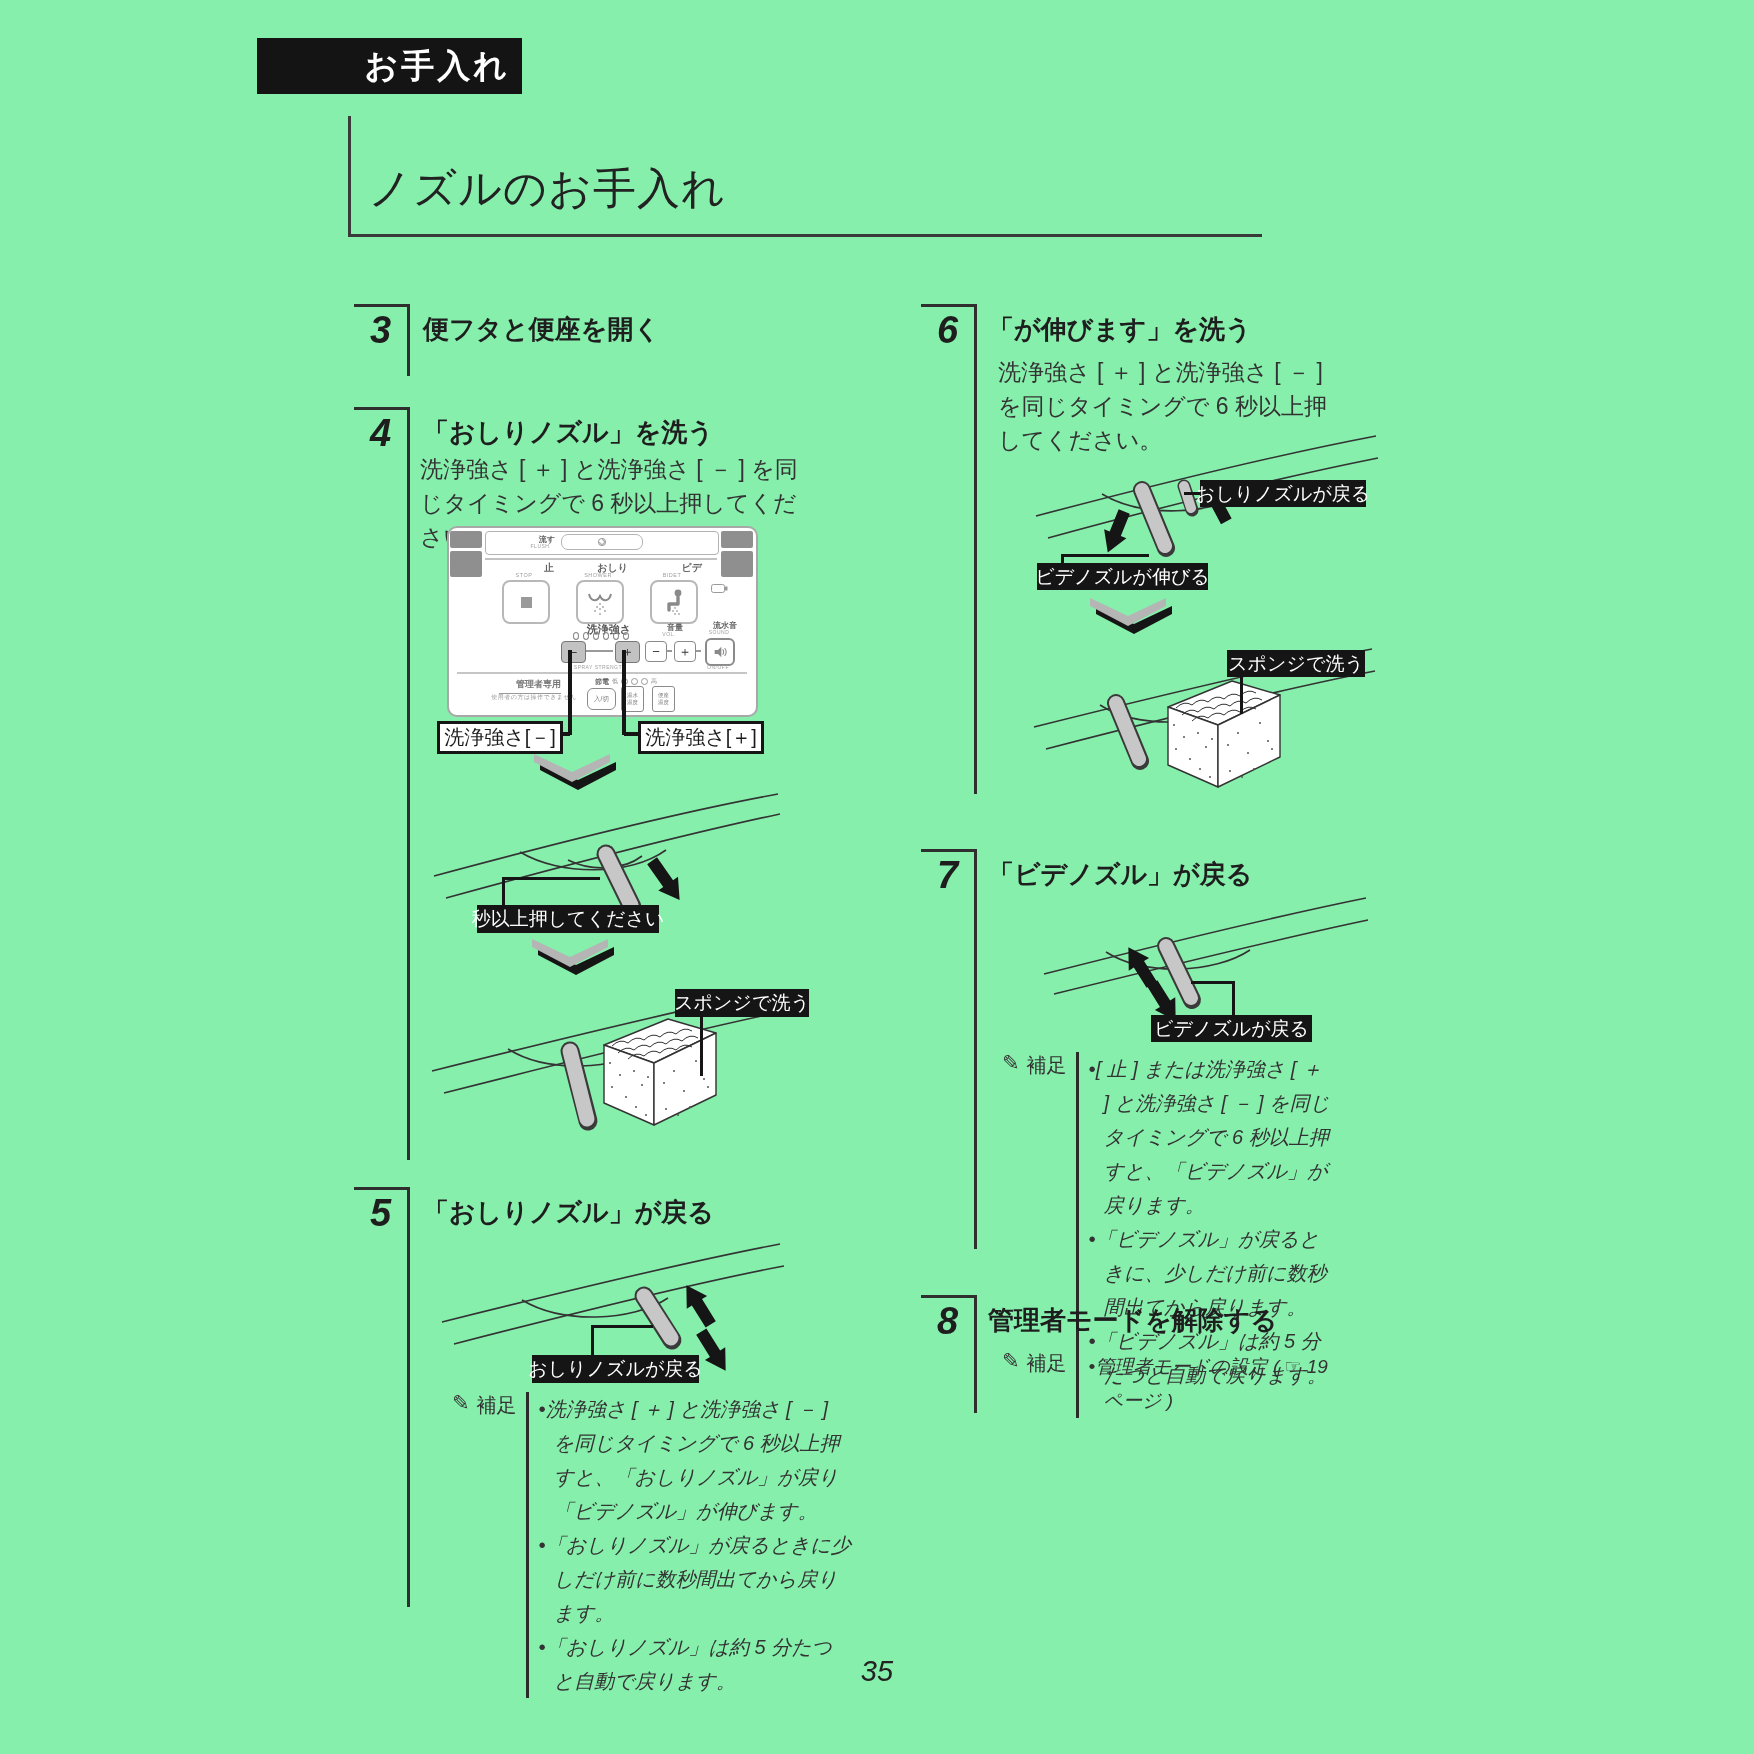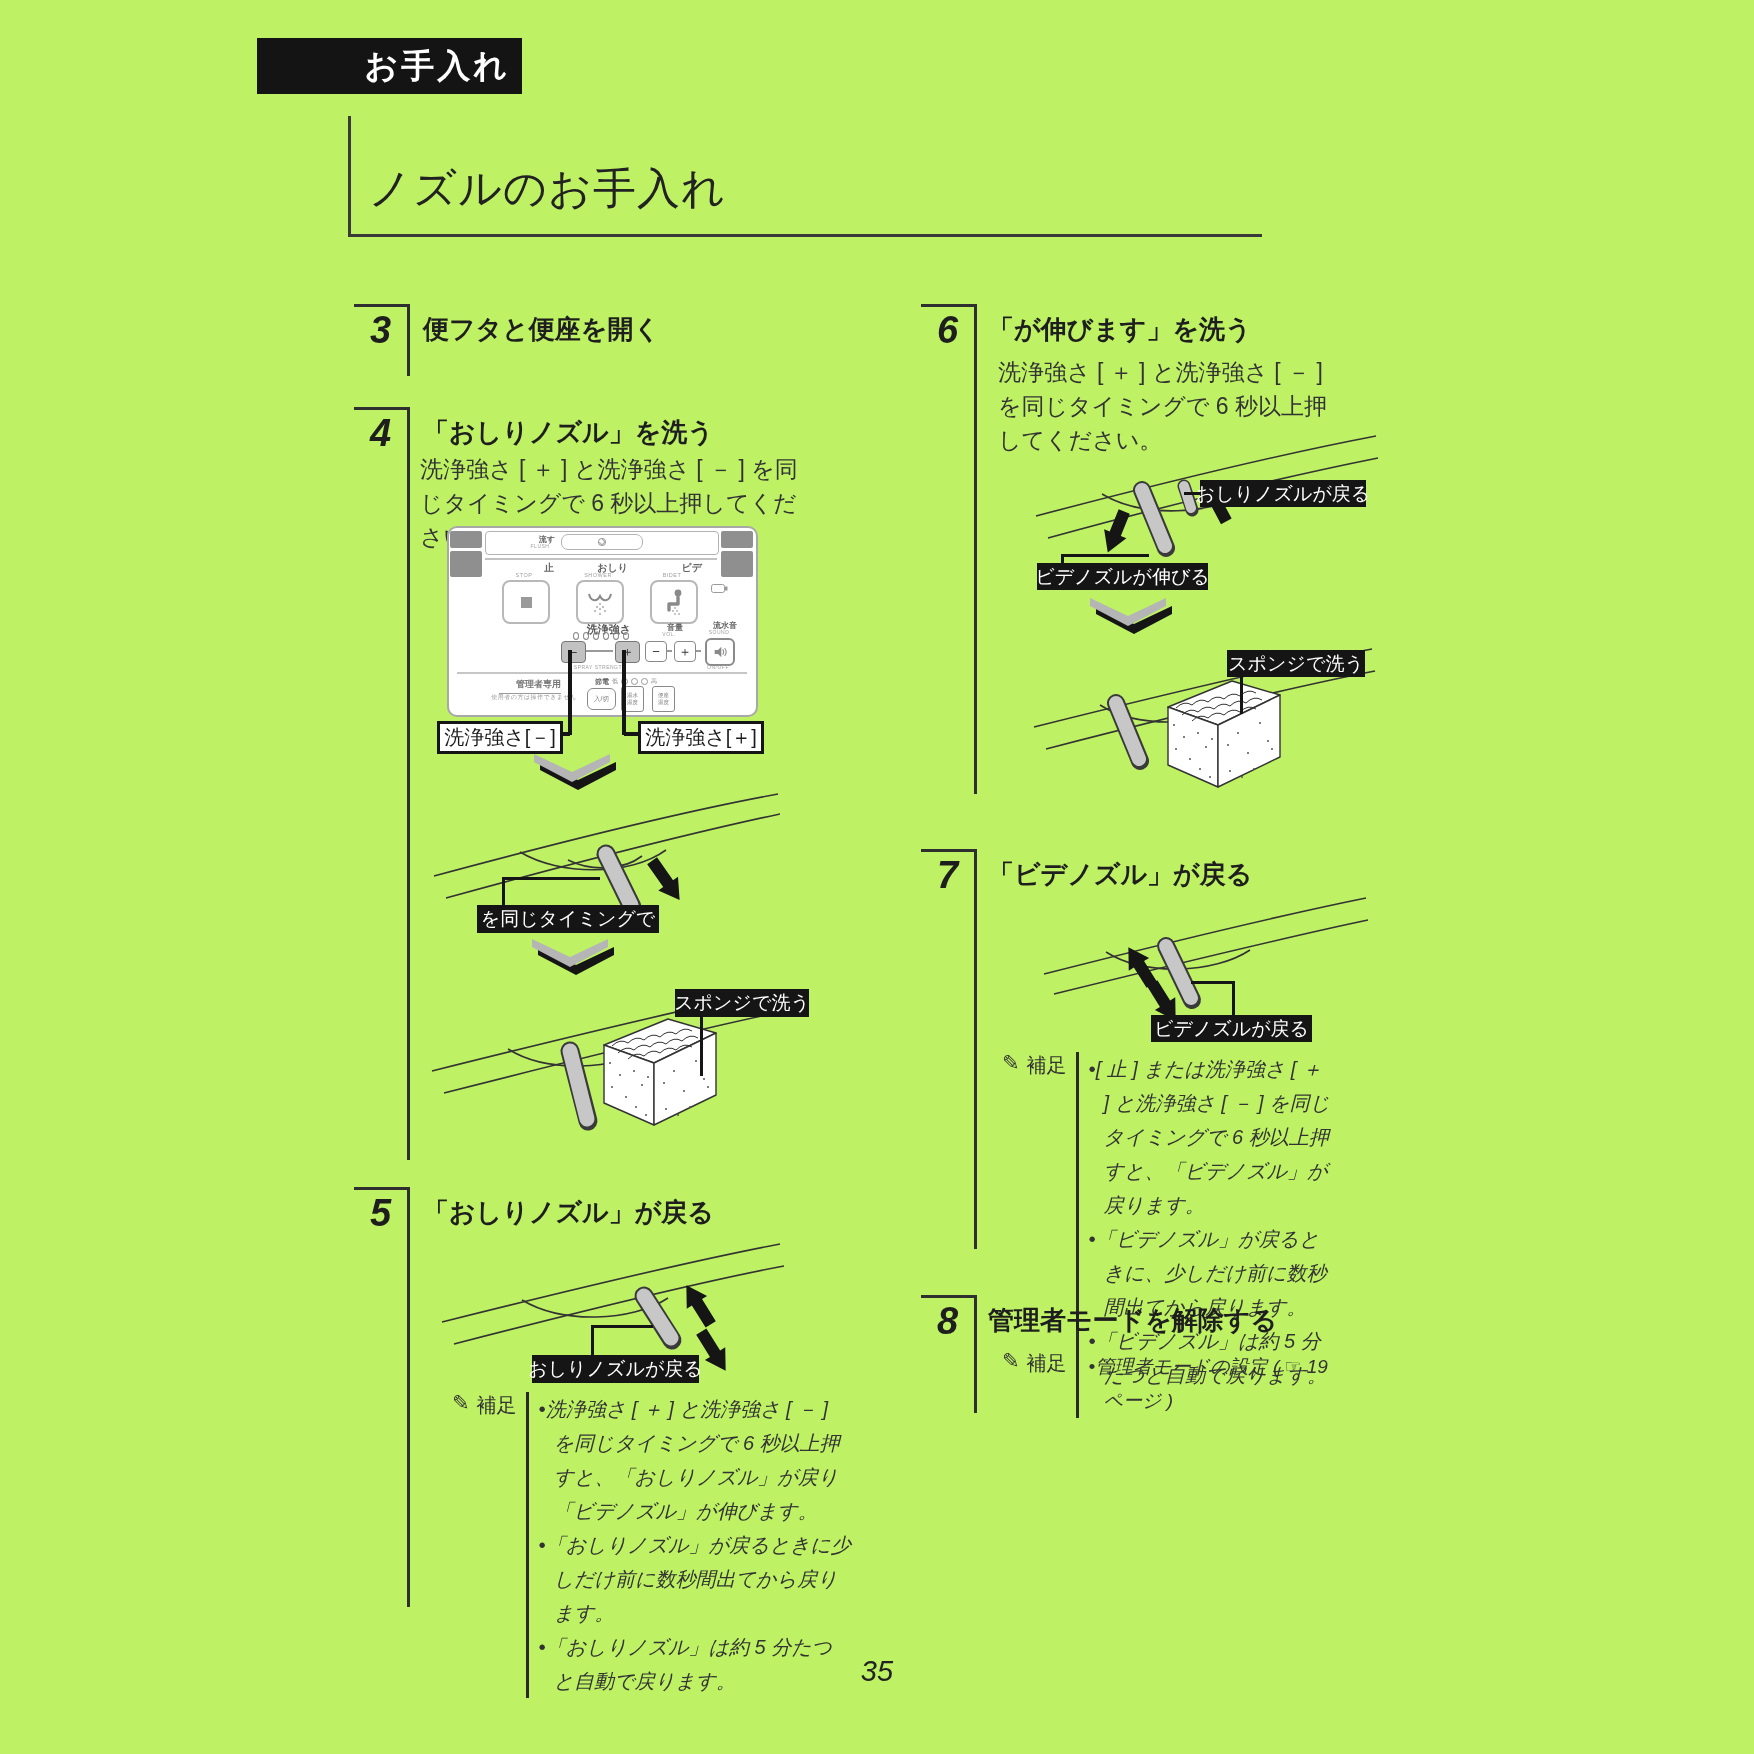--- a/index.html
+++ b/index.html
@@ -1,16 +1,16 @@
 <!DOCTYPE html>
 <html><head>
 <meta charset="utf-8">
 <style>
   html,body{margin:0;padding:0;background:#e8e8e8;}
-  .page{position:relative;width:1754px;height:1754px;background:#bef264;overflow:hidden;
+  .page{position:relative;width:1754px;height:1754px;background:#86efac;overflow:hidden;
         font-family:"Liberation Sans","DejaVu Sans",sans-serif;color:#2a2a2a;}
   .abs{position:absolute;}
   
   .badge{background:#141414;color:#fff;font-weight:bold;font-size:33px;
          display:flex;align-items:center;justify-content:flex-end;padding-right:12px;letter-spacing:3px;}
   .title{font-size:43px;font-weight:500;color:#222;letter-spacing:1px;}
   .title-vline{width:3px;background:#3a3a3a;}
   .title-hline{height:3px;background:#3a3a3a;}
   
   .vrule{width:3px;background:#2f2f2f;}
@@ -205,21 +205,21 @@
       <path d="M148,70 C172,82 204,80 222,66"></path>
     </g>
     <line x1="186" y1="64" x2="212" y2="117" stroke="#3a3a3a" stroke-width="19" stroke-linecap="round"></line>
     <line x1="186" y1="64" x2="211" y2="115" stroke="#c7c7c7" stroke-width="15" stroke-linecap="round"></line>
     <g transform="translate(247,92) rotate(55)">
       <path d="M-26,-6 L2,-6 L2,-12 L22,0 L2,12 L2,6 L-26,6 Z" fill="#151515"></path>
     </g>
   </svg>
   <div class="abs cline" style="left:502px;top:877px;width:3px;height:30px;"></div>
   <div class="abs cline" style="left:502px;top:877px;width:98px;height:3px;"></div>
-  <div class="abs blabel" style="left:477px;top:905px;width:182px;height:28px;">を同じタイミングで</div>
+  <div class="abs blabel" style="left:477px;top:905px;width:182px;height:28px;">秒以上押してください</div>
 
   <svg class="abs" style="left:530px;top:939px;" width="88" height="36" viewBox="0 0 88 36">
     <polygon points="8,8 46,26 84,8 84,16 46,36 8,16" fill="#151515"></polygon>
     <polygon points="2,0 40,18 78,0 78,8 40,28 2,8" fill="#b5b5b5"></polygon>
   </svg>
 
   <svg class="abs" style="left:420px;top:985px;" width="360" height="185" viewBox="0 0 360 185">
     <g fill="none" stroke="#333" stroke-width="1.6">
       <path d="M352,6 C265,24 140,54 12,86"></path>
       <path d="M356,28 C270,46 150,76 24,108"></path>

